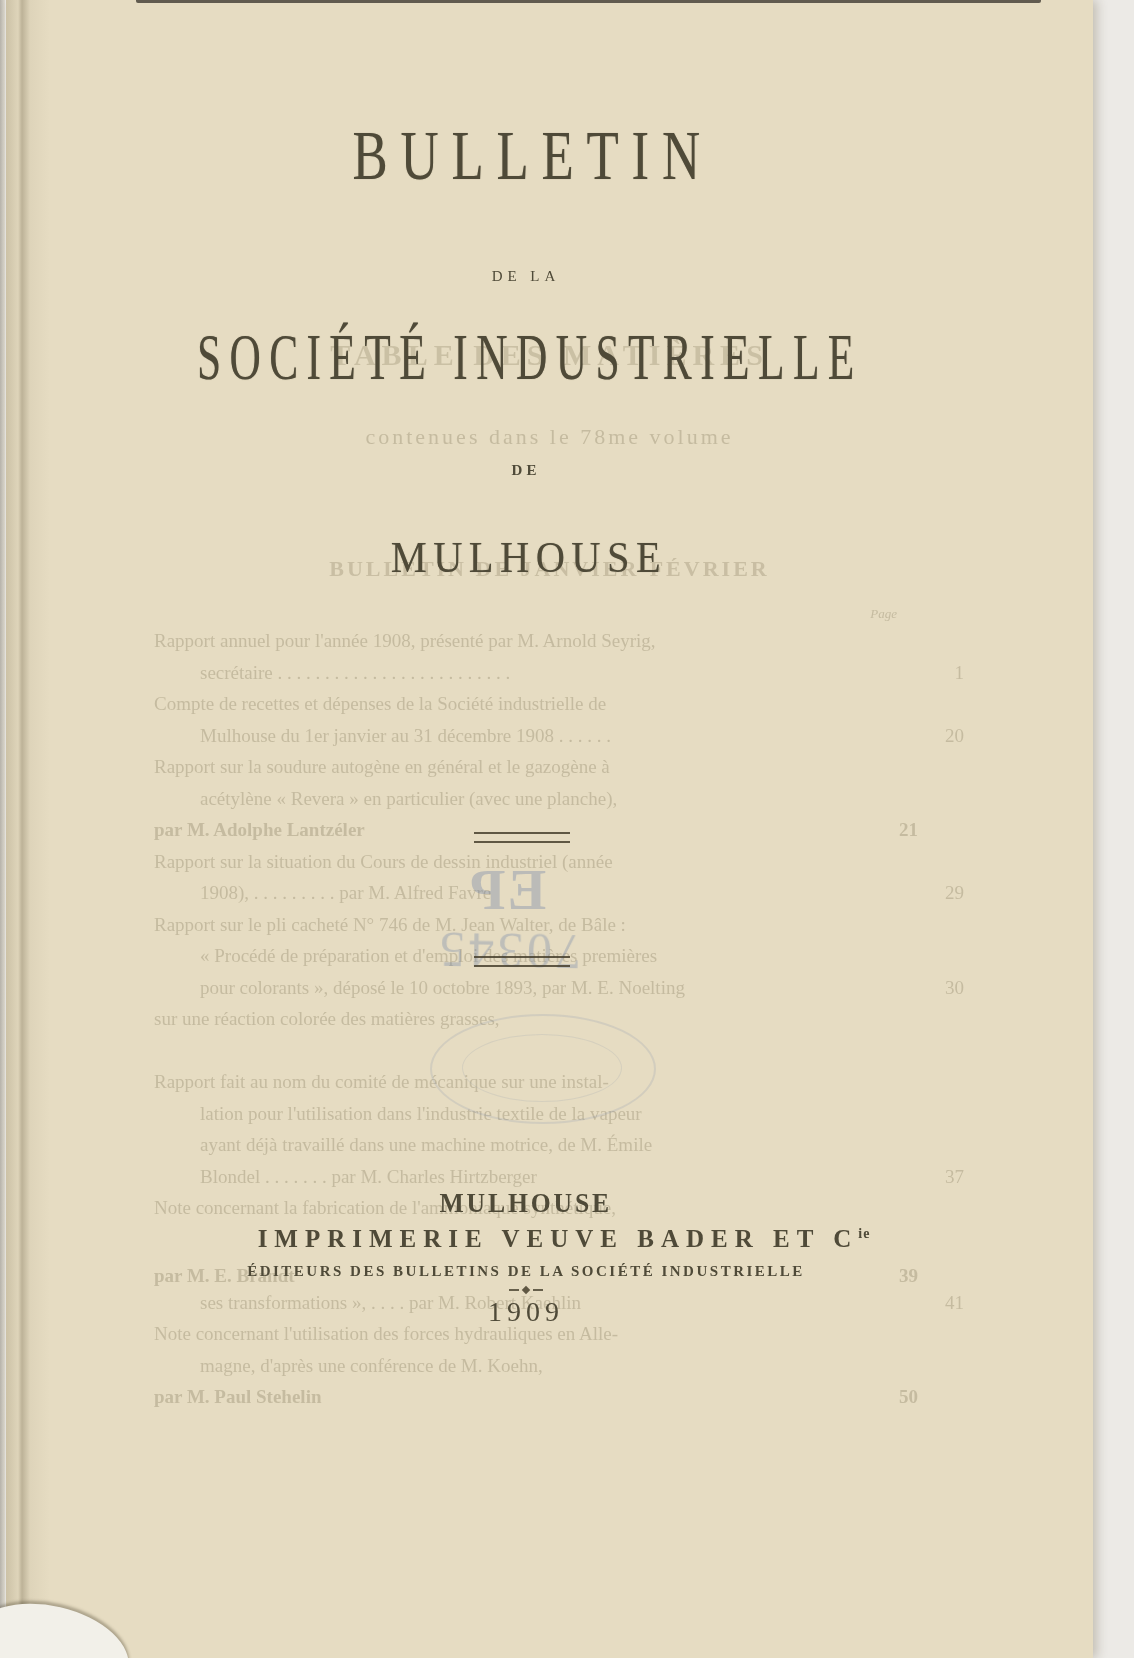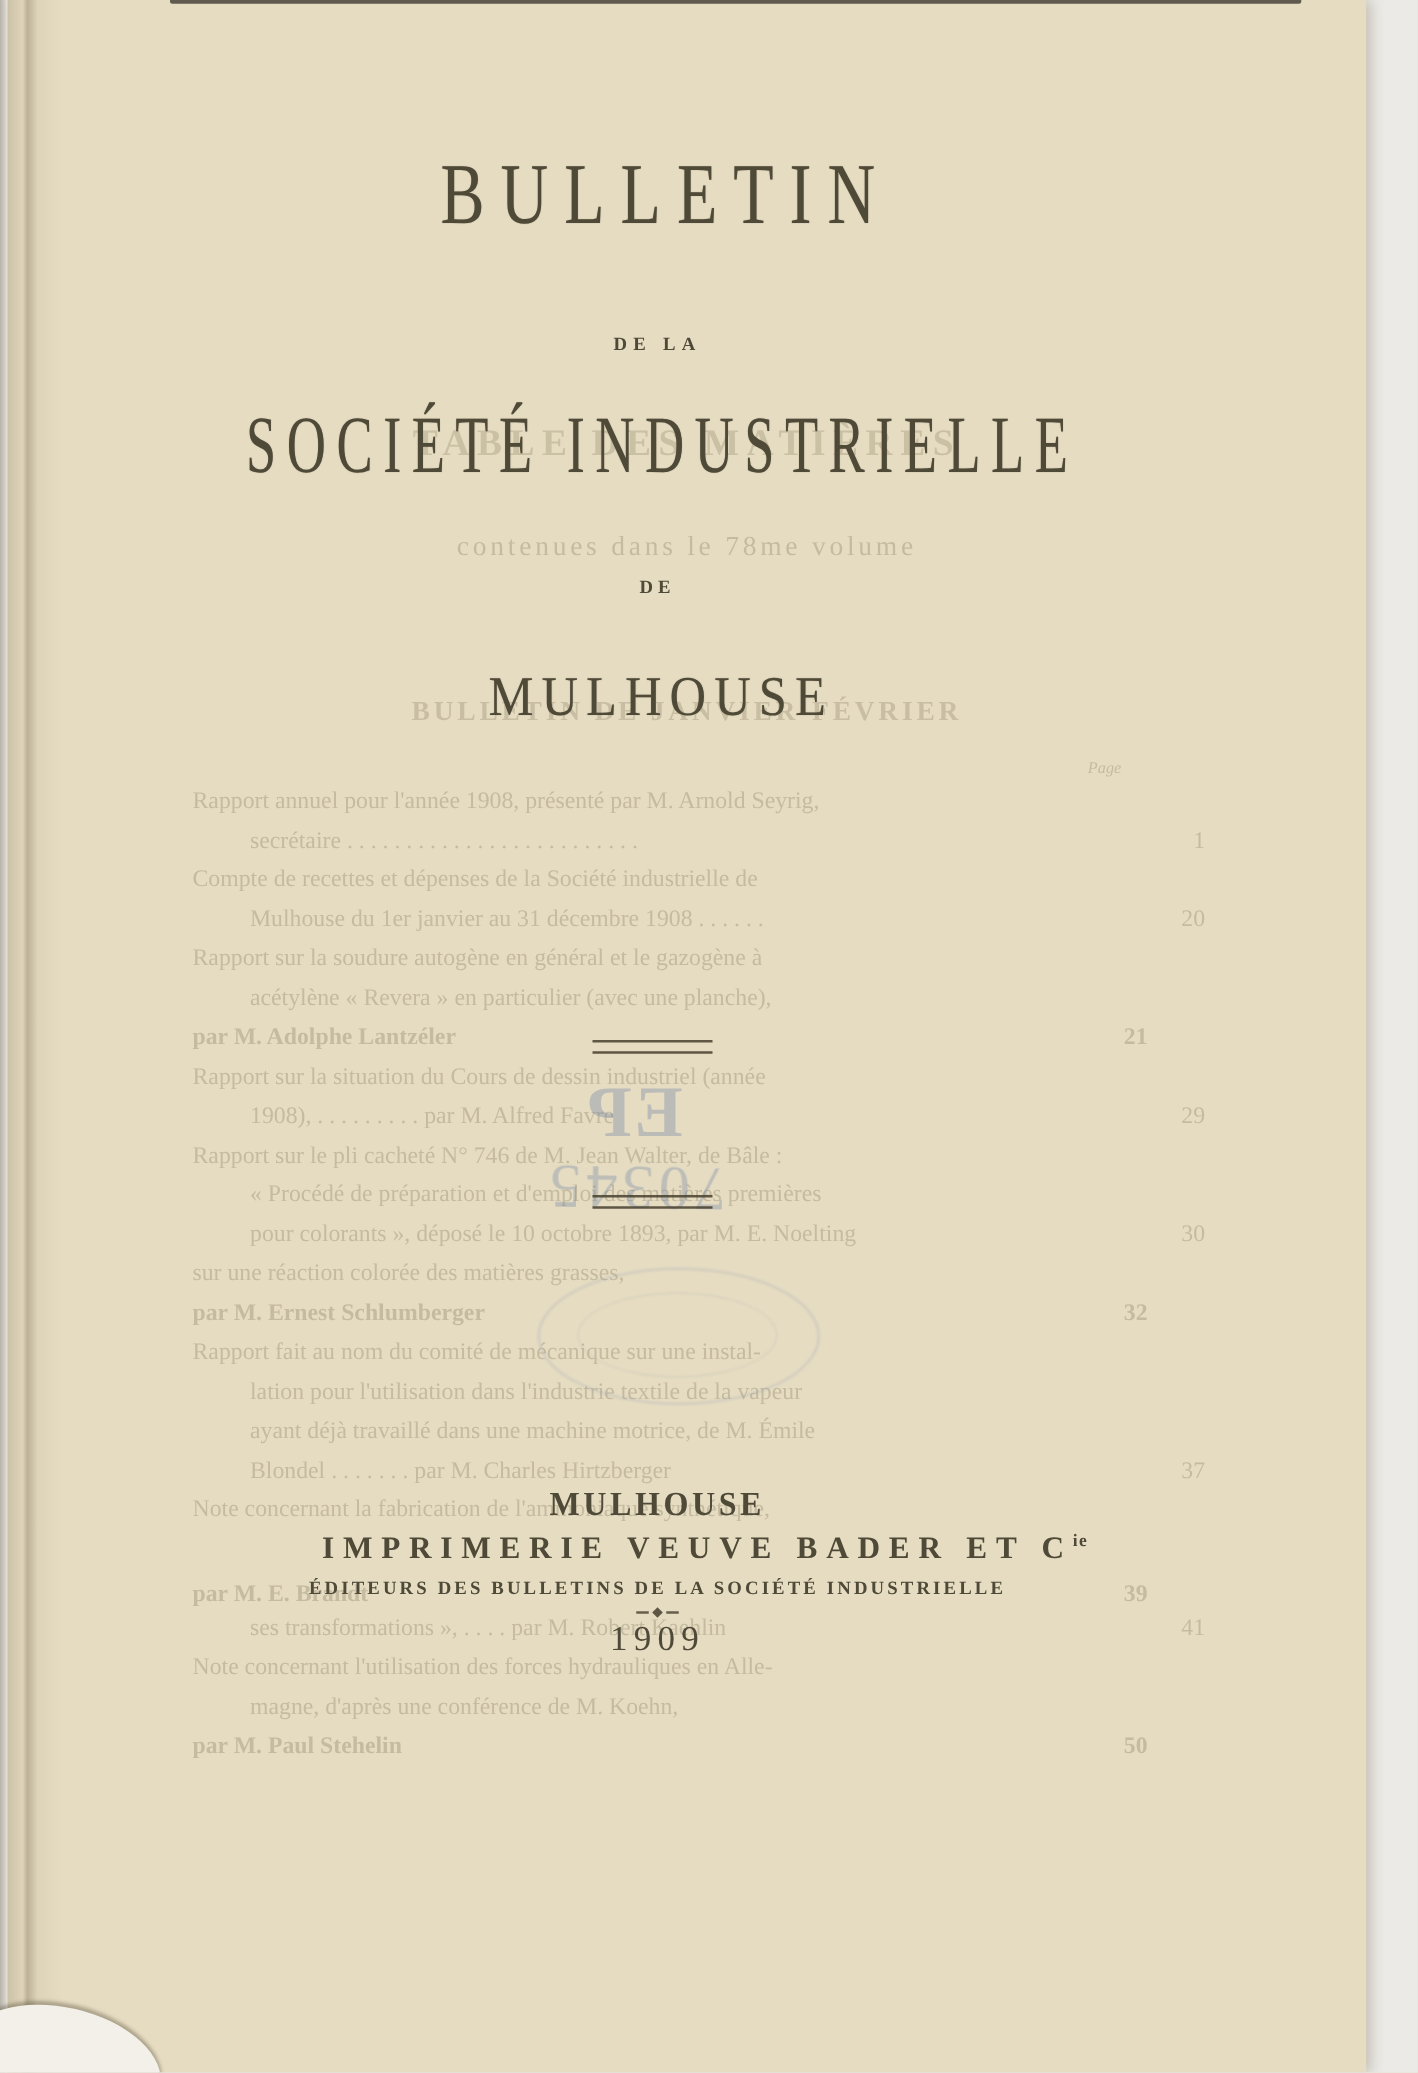--- a/index.html
+++ b/index.html
@@ -47,21 +47,21 @@
         border:2px solid rgba(100,122,165,.15);border-radius:50%;filter:blur(.7px);}
   .stamp-ring-inner{position:absolute;left:456px;top:1034px;width:158px;height:66px;
         border:1px solid rgba(100,122,165,.13);border-radius:50%;filter:blur(.7px);}
 
   
   .content{position:absolute;left:0;top:0;width:1040px;height:100%;z-index:4;color:#4f4a38;}
   .line{position:absolute;left:0;width:100%;text-align:center;white-space:nowrap;}
   .tx{display:inline-block;}
   .t-bulletin{top:118px;font-size:66px;letter-spacing:16px;}
   .t-bulletin .tx{transform:scale(.80,1.05);padding-left:16px;text-shadow:0 0 1px rgba(79,74,56,.45);}
-  .t-dela{top:268px;font-size:15px;font-weight:bold;letter-spacing:5px;}
+  .t-dela{top:268px;font-size:15px;font-weight:normal;letter-spacing:5px;}
   .t-societe{top:322px;font-size:62px;letter-spacing:12px;}
   .t-societe .tx{transform:scale(.70,1.05);padding-left:12px;text-shadow:0 0 1px rgba(79,74,56,.45);}
   .t-de{top:462px;font-size:15px;font-weight:bold;letter-spacing:4px;}
   .t-city{top:532px;font-size:44px;letter-spacing:7px;}
   .t-city .tx{transform:scale(.92,1.02);padding-left:7px;text-shadow:0 0 1px rgba(79,74,56,.4);}
   .rule{position:absolute;left:468px;width:96px;height:7px;
         border-top:2px solid rgba(70,64,45,.85);border-bottom:2px solid rgba(70,64,45,.85);}
   .rule-1{top:832px;}
   .rule-2{top:956px;}
   .t-tome{top:876px;font-size:30px;letter-spacing:9px;}
@@ -97,21 +97,20 @@
           <div class="ghost-line indent" style="top: 94.5px;"><span>Mulhouse du 1er janvier au 31 décembre 1908 . . . . . .</span><span class="ghost-pg">20</span></div>
           <div class="ghost-line" style="top: 126px;"><span>Rapport sur la soudure autogène en général et le gazogène à</span></div>
           <div class="ghost-line indent" style="top: 157.5px;"><span>acétylène « Revera » en particulier (avec une planche),</span></div>
           <div class="ghost-line attr" style="top: 189px;"><span>par M. Adolphe Lantzéler</span><span class="ghost-pg">21</span></div>
           <div class="ghost-line" style="top: 220.5px;"><span>Rapport sur la situation du Cours de dessin industriel (année</span></div>
           <div class="ghost-line indent" style="top: 252px;"><span>1908), . . . . . . . . . par M. Alfred Favre</span><span class="ghost-pg">29</span></div>
           <div class="ghost-line" style="top: 283.5px;"><span>Rapport sur le pli cacheté N° 746 de M. Jean Walter, de Bâle :</span></div>
           <div class="ghost-line indent" style="top: 315px;"><span>« Procédé de préparation et d'emploi des matières premières</span></div>
           <div class="ghost-line indent" style="top: 346.5px;"><span>pour colorants », déposé le 10 octobre 1893, par M. E. Noelting</span><span class="ghost-pg">30</span></div>
           <div class="ghost-line" style="top: 378px;"><span>sur une réaction colorée des matières grasses,</span></div>
-          <div class="ghost-line attr" style="top: 409.5px;"><span>par M. Ernest Schlumberger</span><span class="ghost-pg">32</span></div>
           <div class="ghost-line" style="top: 441px;"><span>Rapport fait au nom du comité de mécanique sur une instal-</span></div>
           <div class="ghost-line indent" style="top: 472.5px;"><span>lation pour l'utilisation dans l'industrie textile de la vapeur</span></div>
           <div class="ghost-line indent" style="top: 504px;"><span>ayant déjà travaillé dans une machine motrice, de M. Émile</span></div>
           <div class="ghost-line indent" style="top: 535.5px;"><span>Blondel . . . . . . . par M. Charles Hirtzberger</span><span class="ghost-pg">37</span></div>
           <div class="ghost-line" style="top: 567px;"><span>Note concernant la fabrication de l'ammoniaque synthétique,</span></div>
           <div class="ghost-line attr" style="top: 598.5px; margin-top: 36px;"><span>par M. E. Brandt</span><span class="ghost-pg">39</span></div>
           <div class="ghost-line indent" style="top: 661.5px;"><span>ses transformations », . . . . par M. Robert Kaehlin</span><span class="ghost-pg">41</span></div>
           <div class="ghost-line" style="top: 693px;"><span>Note concernant l'utilisation des forces hydrauliques en Alle-</span></div>
           <div class="ghost-line indent" style="top: 724.5px;"><span>magne, d'après une conférence de M. Koehn,</span></div>
           <div class="ghost-line attr" style="top: 756px;"><span>par M. Paul Stehelin</span><span class="ghost-pg">50</span></div>

